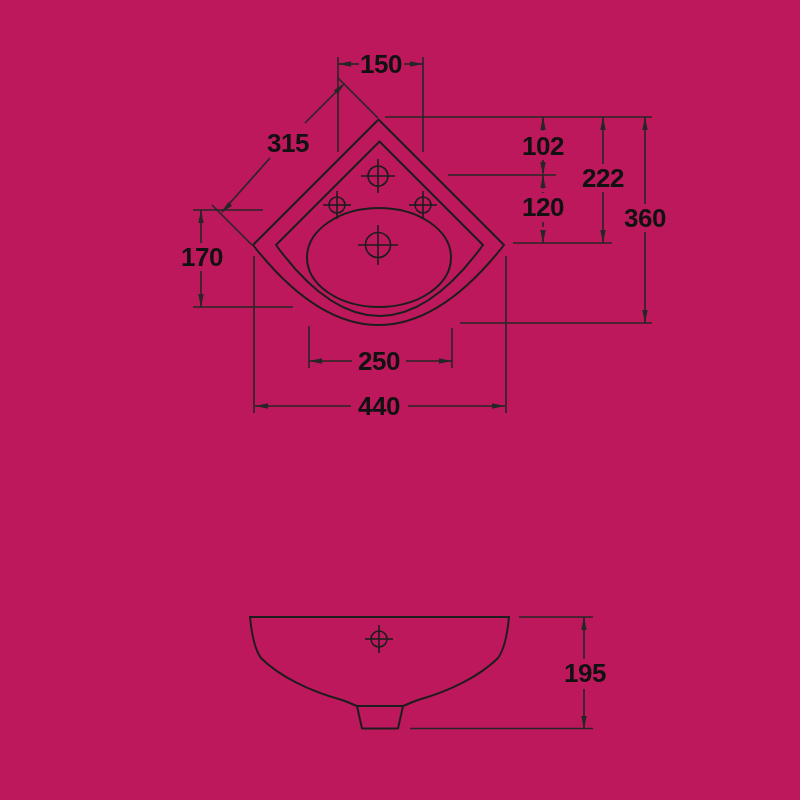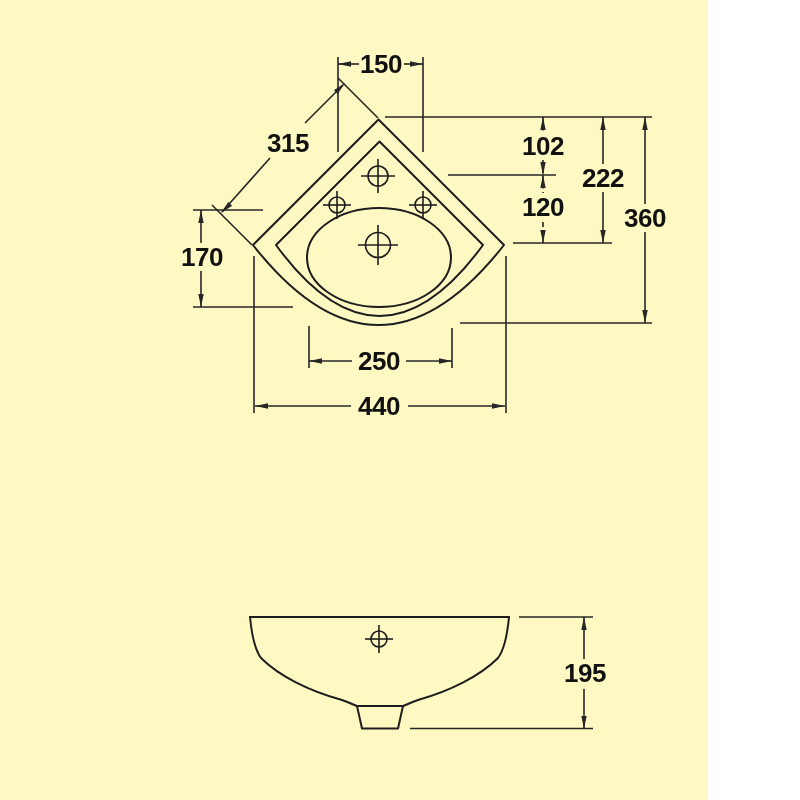--- a/index.html
+++ b/index.html
@@ -1,23 +1,23 @@
 <!DOCTYPE html>
 <html><head>
 <meta charset="utf-8">
 <style>
   html, body {
     margin: 0;
     padding: 0;
     background: #ffffff;
   }
   .canvas {
-    width: 708px;
+    width: 800px;
     height: 800px;
-    background: #fef9c3;
+    background: #be185d;
     position: relative;
     overflow: hidden;
   }
   svg { display: block; }
   .outline {
     fill: none;
     stroke: #1d1d1d;
     stroke-width: 2;
     stroke-linejoin: round;
     stroke-linecap: round;

